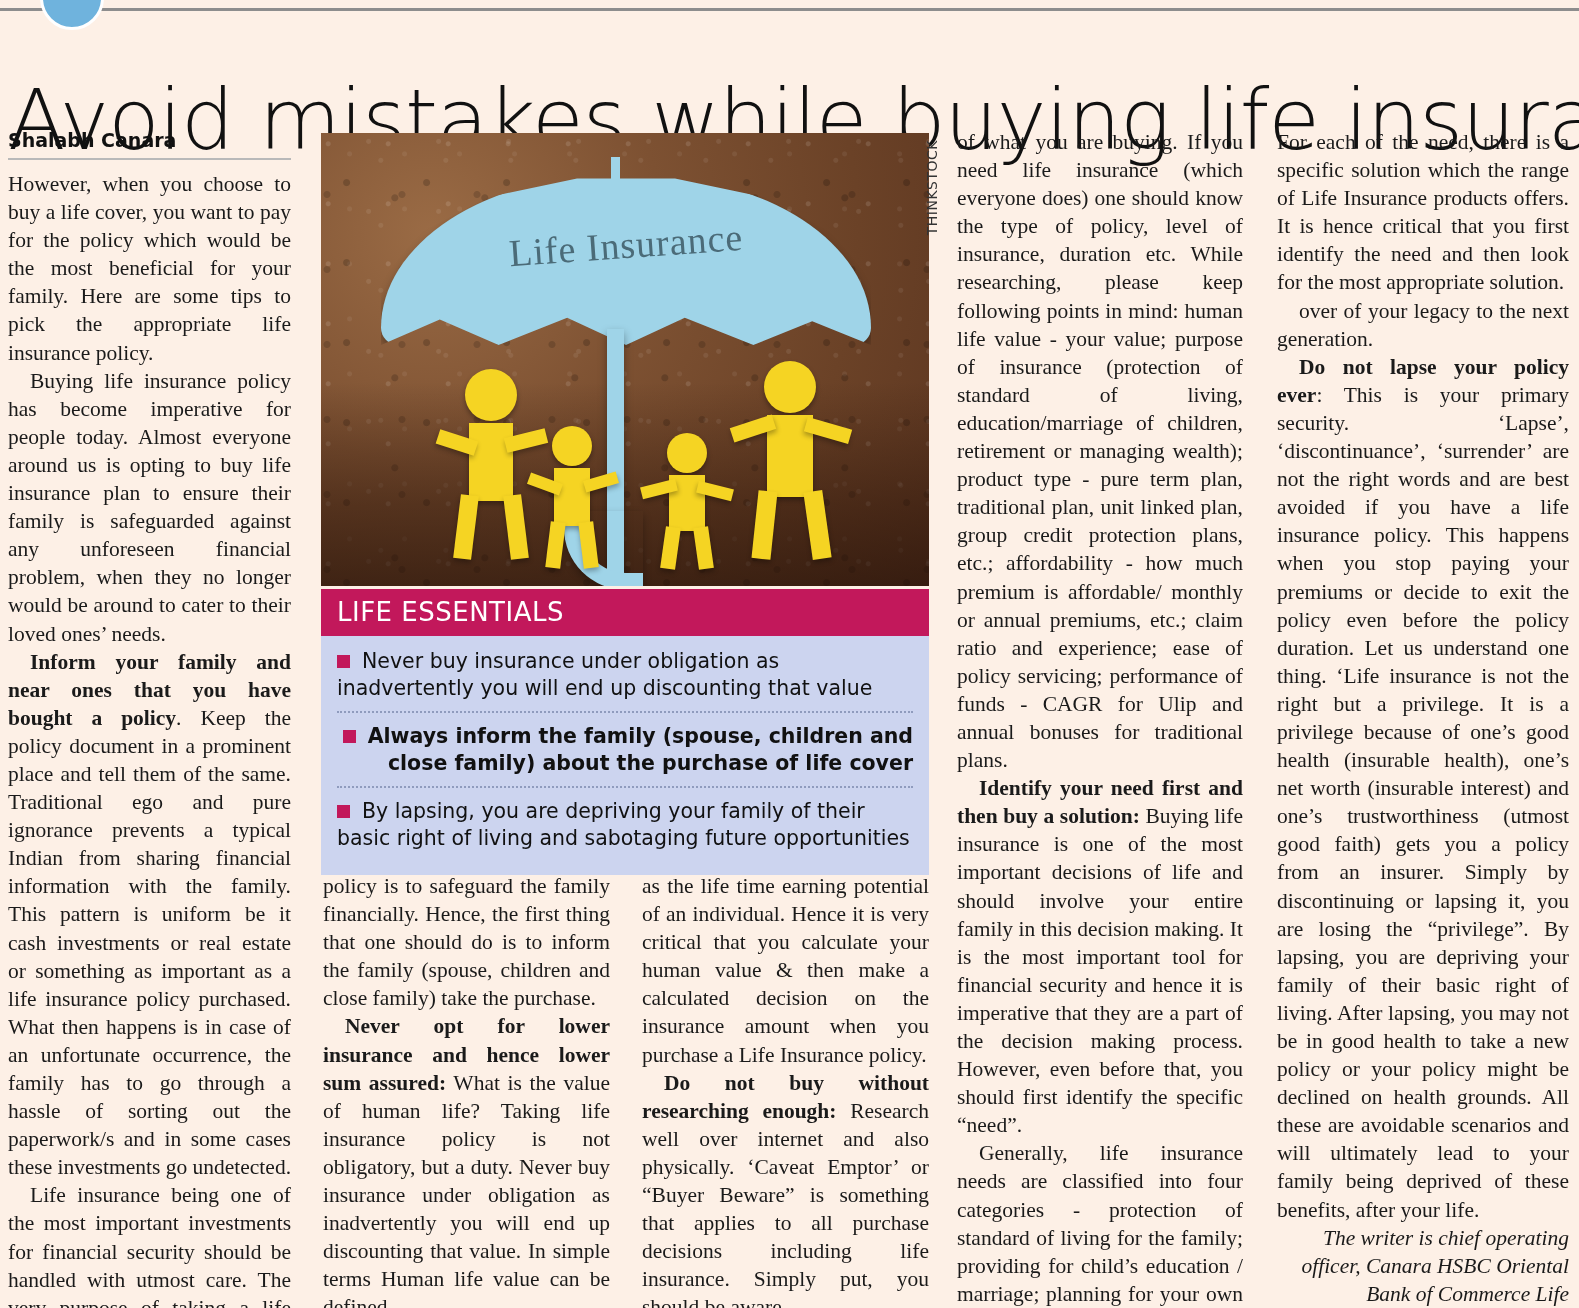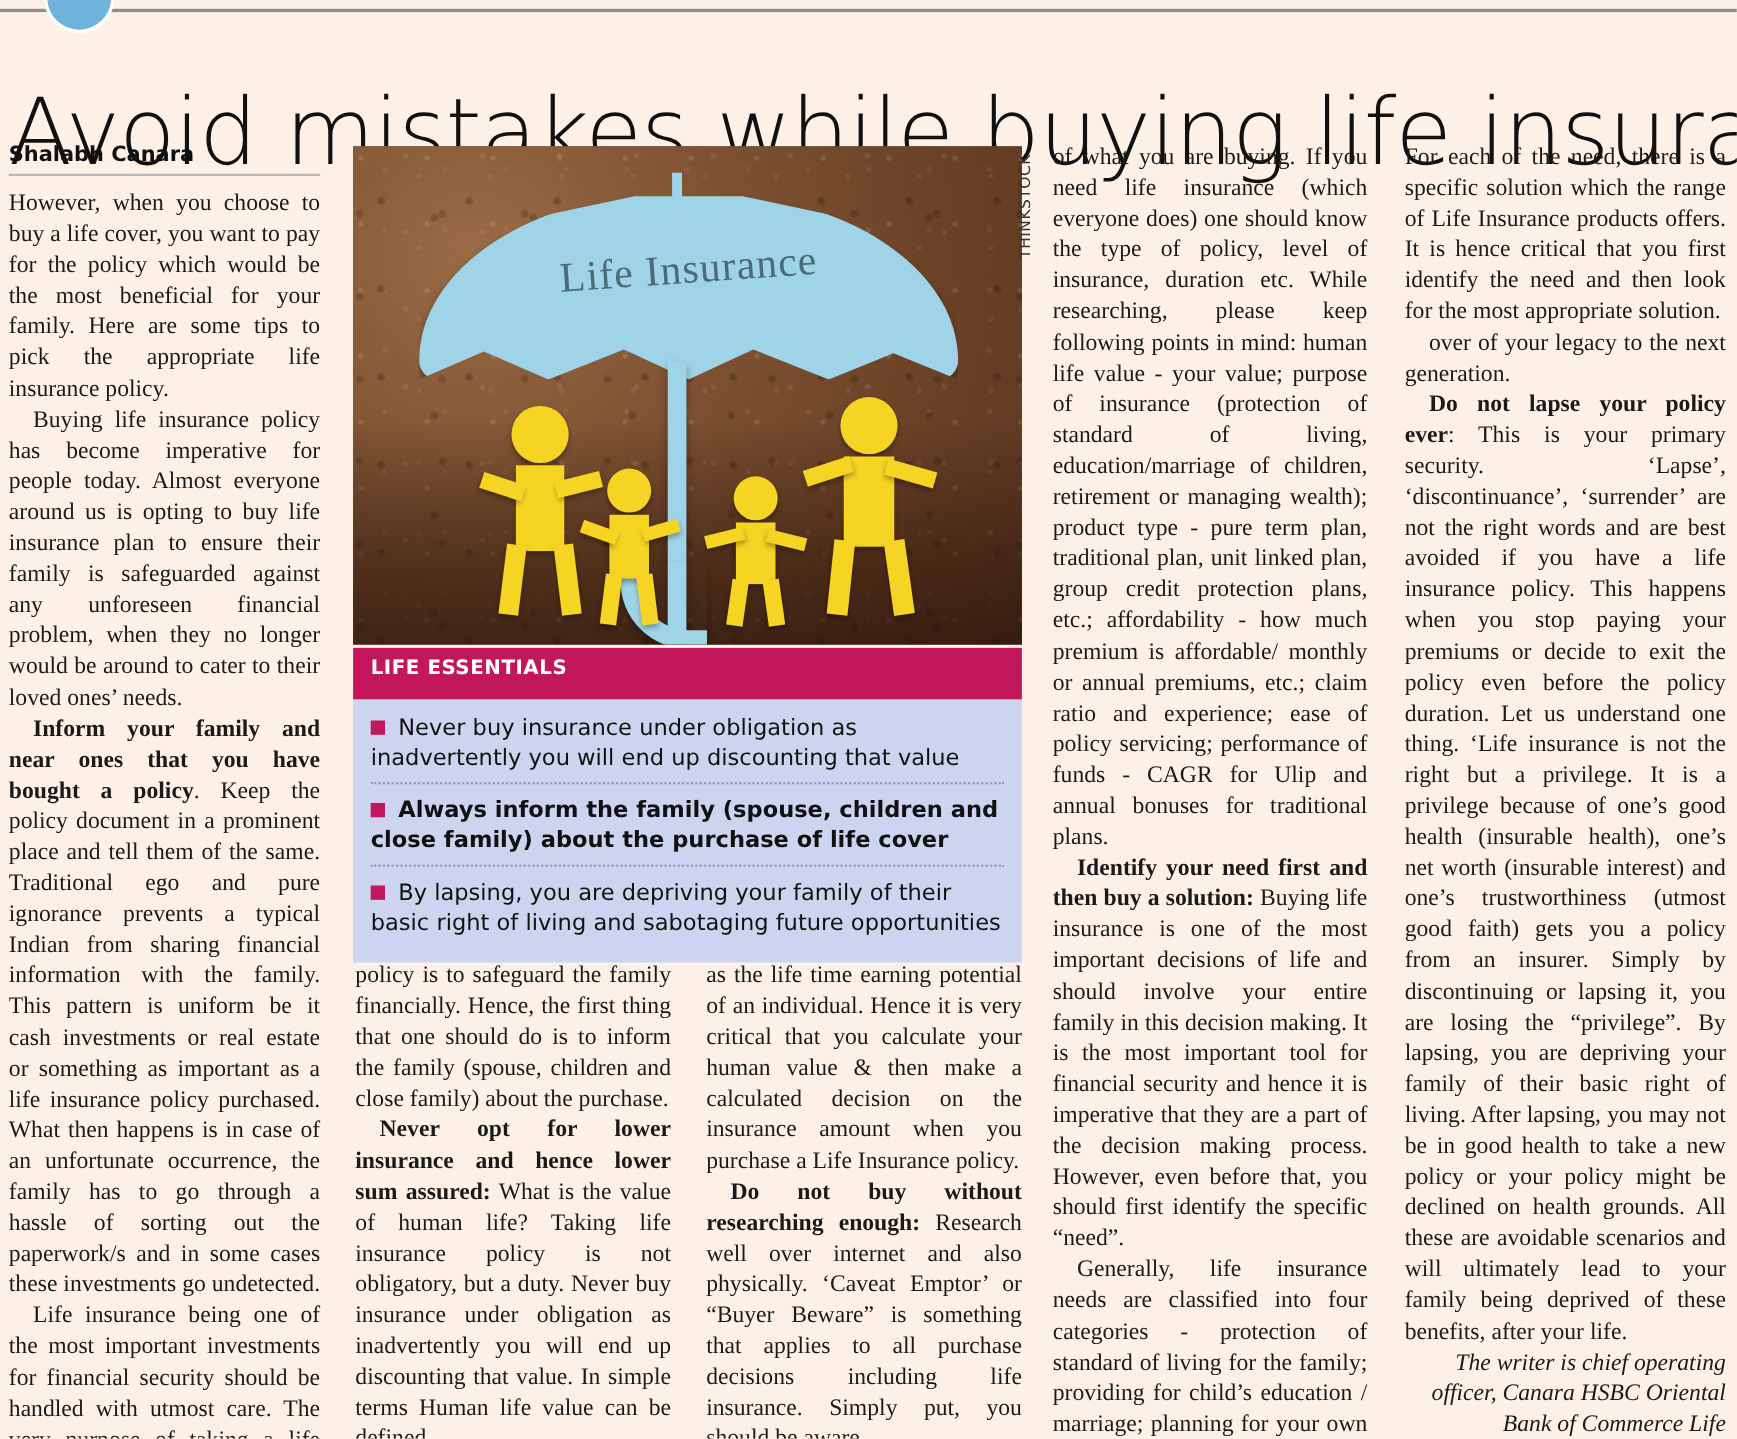--- a/index.html
+++ b/index.html
@@ -224,22 +224,22 @@
   .essentials {
     position: absolute;
     left: 321px;
     top: 589px;
     width: 608px;
   }
   .essentials-header {
     background: #c2185b;
     color: #fff;
     font-family: "DejaVu Sans", sans-serif;
-    font-weight: bold;
-    font-size: 18px;
+    font-weight: normal;
+    font-size: 26px;
     letter-spacing: .5px;
     padding: 8px 16px 26px 16px;
     box-sizing: border-box;
     height: 47px;
   }
   .essentials-body {
     background: #ccd4ef;
     padding: 12px 16px 14px 16px;
     box-sizing: border-box;
   }
@@ -256,21 +256,21 @@
     height: 13px;
     background: #c2185b;
     margin-right: 12px;
     position: relative;
     top: 0px;
   }
   .ess-sep {
     border-top: 2px dotted #8f9bbd;
     margin-bottom: 10px;
   }
-  .ess-item.bold { font-weight: bold; }
+  .ess-item.bold { font-weight: bold; text-align: right; }
 
   
   .credit {
     position: absolute;
     left: 924px;
     top: 140px;
     font-family: "DejaVu Sans", sans-serif;
     font-size: 14px;
     letter-spacing: .5px;
     color: #333;
@@ -355,21 +355,21 @@
     <div class="essentials-body">
       <div class="ess-item"><span class="bullet"></span><span>Never buy insurance under obligation as inadvertently you will end up discounting that value</span></div>
       <div class="ess-sep"></div>
       <div class="ess-item bold"><span class="bullet"></span><span>Always inform the family (spouse, children and close family) about the purchase of life cover</span></div>
       <div class="ess-sep"></div>
       <div class="ess-item"><span class="bullet"></span><span>By lapsing, you are depriving your family of their basic right of living and sabotaging future opportunities</span></div>
     </div>
   </div>
 
   <div class="col col-mid-left">
-    <p class="body noindent">policy is to safeguard the family financially. Hence, the first thing that one should do is to inform the family (spouse, children and close family) about the purchase.</p>
+    <p class="body noindent">policy is to safeguard the family financially. Hence, the first thing that one should do is to inform the family (spouse, children and close family) take the purchase.</p>
     <p class="body"><span class="lead-in">Never opt for lower insurance and hence lower sum assured:</span><span> What is the value of human life? Taking life insurance policy is not obligatory, but a duty. Never buy insurance under obligation as inadvertently you will end up discounting that value. In simple terms Human life value can be defined</span></p>
   </div>
 
   <div class="col col-mid-right">
     <p class="body noindent">as the life time earning potential of an individual. Hence it is very critical that you calculate your human value &amp; then make a calculated decision on the insurance amount when you purchase a Life Insurance policy.</p>
     <p class="body"><span class="lead-in">Do not buy without researching enough:</span><span> Research well over internet and also physically. ‘Caveat Emptor’ or “Buyer Beware” is something that applies to all purchase decisions including life insurance. Simply put, you should be aware</span></p>
   </div>
 
   <div class="col col4">
     <p class="body noindent">of what you are buying. If you need life insurance (which everyone does) one should know the type of policy, level of insurance, duration etc. While researching, please keep following points in mind: human life value - your value; purpose of insurance (protection of standard of living, education/marriage of children, retirement or managing wealth); product type - pure term plan, traditional plan, unit linked plan, group credit protection plans, etc.; affordability - how much premium is affordable/ monthly or annual premiums, etc.; claim ratio and experience; ease of policy servicing; performance of funds - CAGR for Ulip and annual bonuses for traditional plans.</p>

